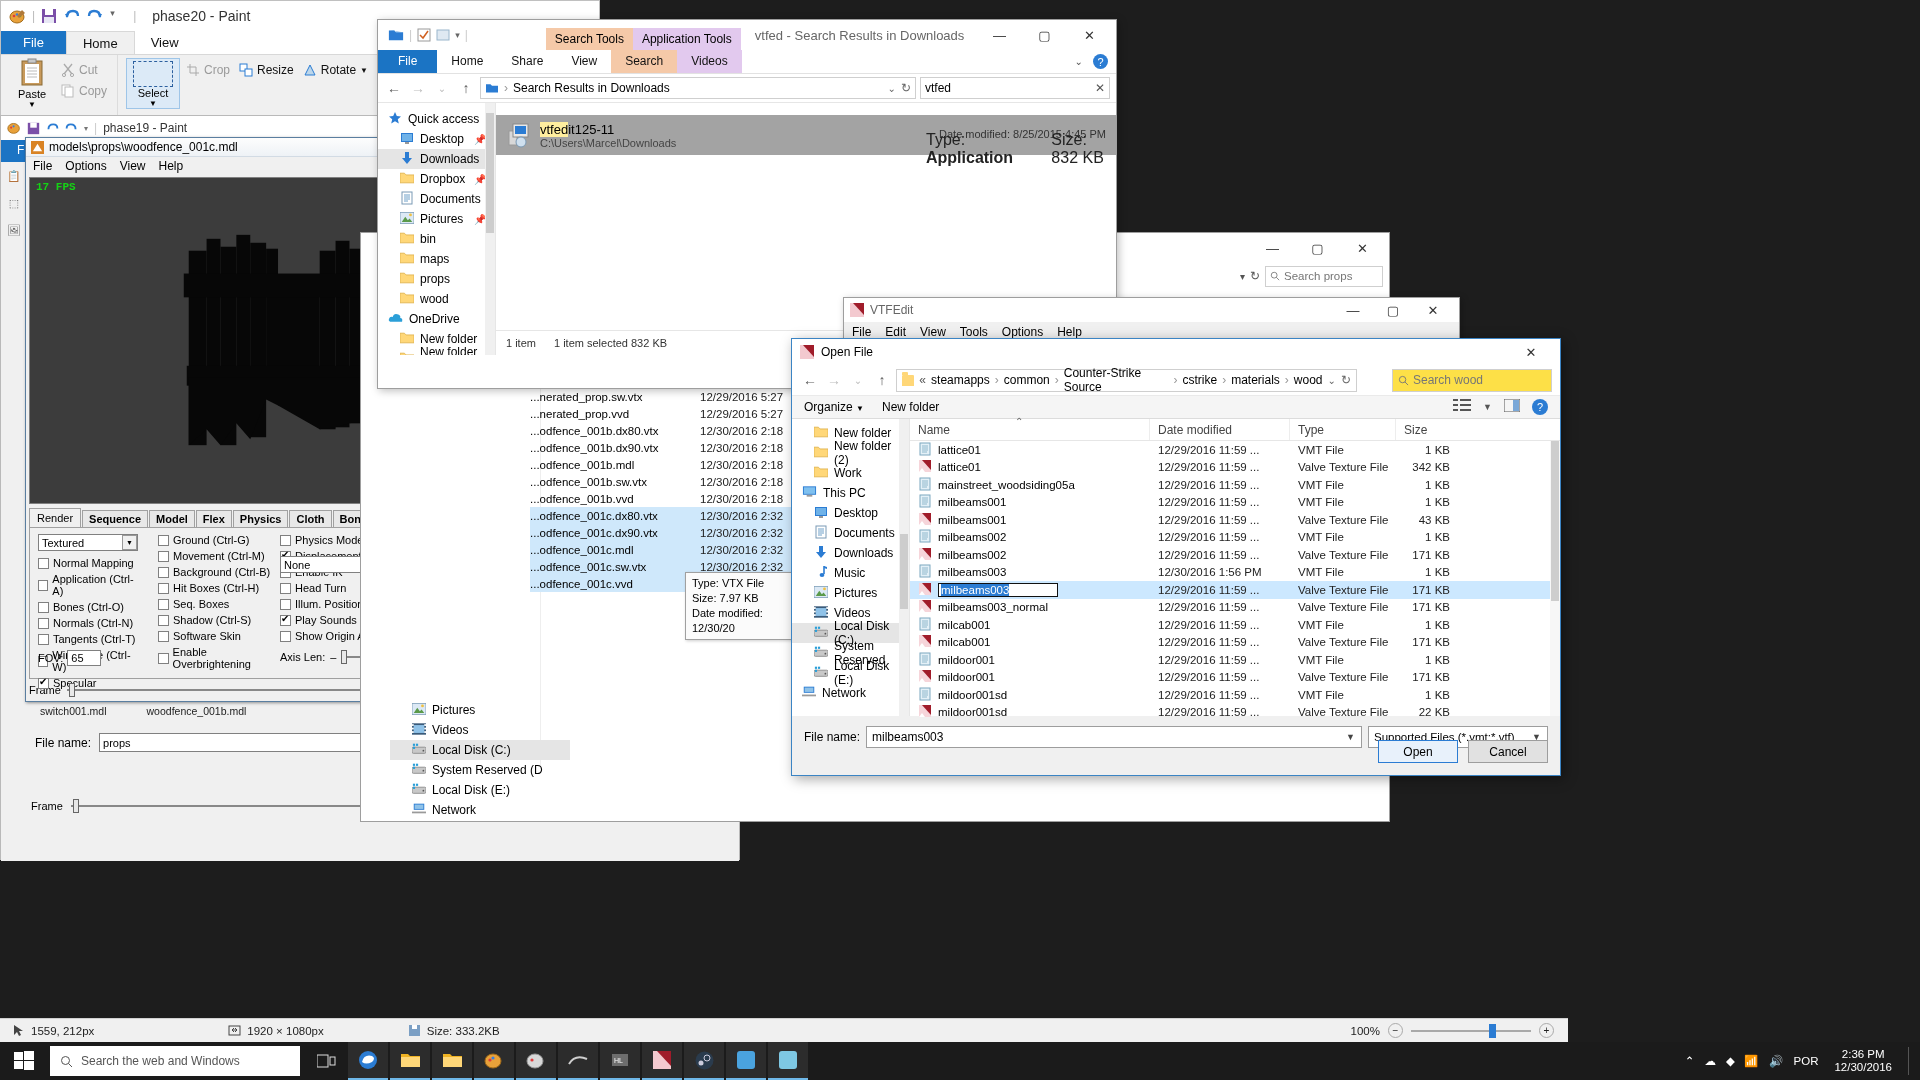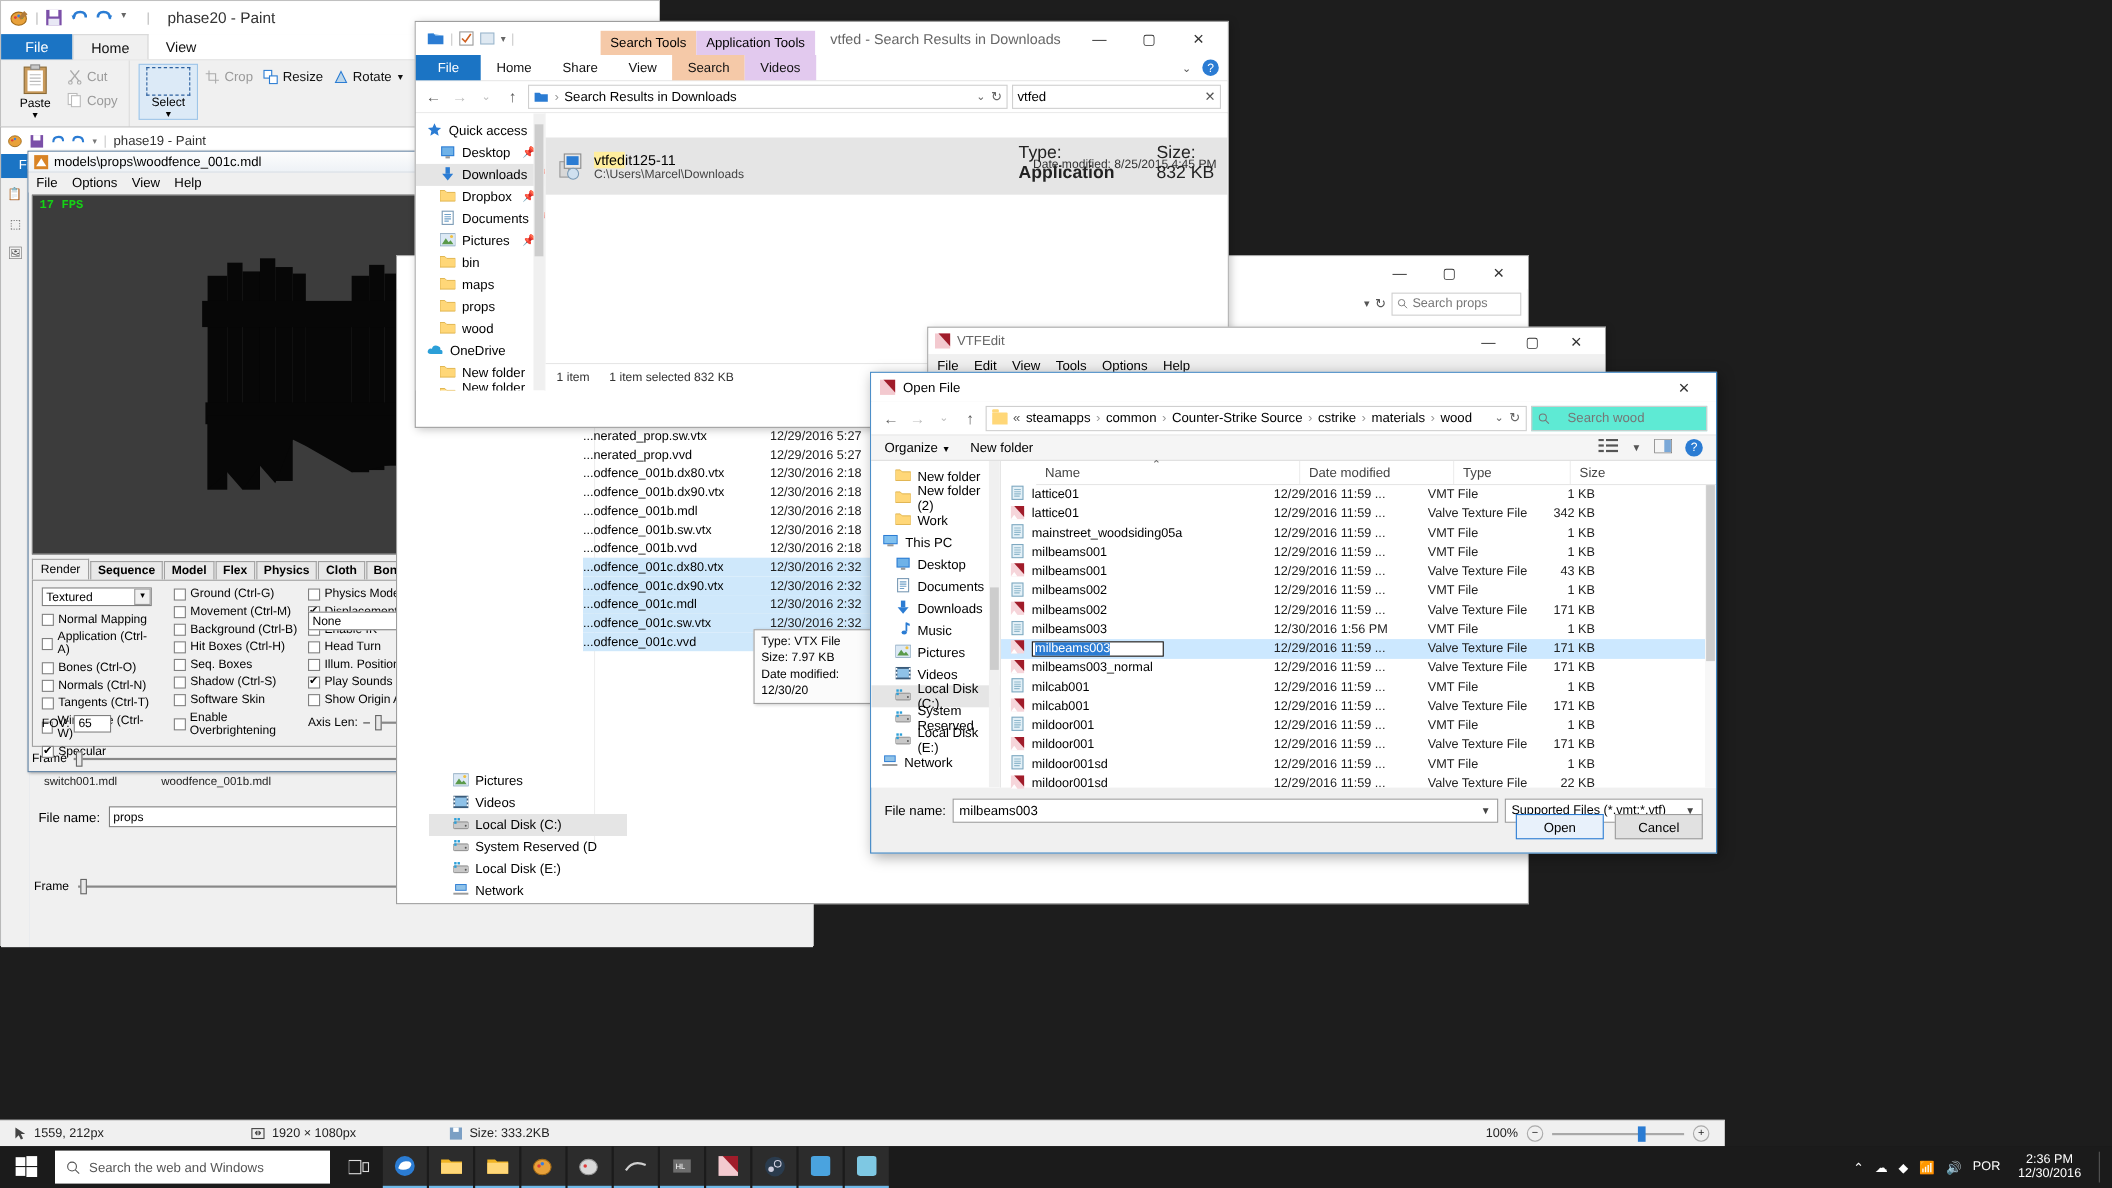--- a/index.html
+++ b/index.html
@@ -101,21 +101,21 @@
             position:relative; background:#fff; }
   .nav-item { display:flex; align-items:center; gap:6px; height:20px; padding-left:10px; font-size:12px; }
   .nav-item.sel { background:#e5e5e5; }
   .nav-item .pin { margin-left:auto; margin-right:8px; color:#777; font-size:10px; }
   .nav-item.ind { padding-left:22px; }
   .folder-ic { width:14px; height:11px; background:#ffd778; border-radius:1px 1px 0 0; position:relative;
                display:inline-block; }
   .folder-ic:before { content:""; position:absolute; left:0; top:-3px; width:6px; height:3px;
                       background:#ffd778; border-radius:1px 1px 0 0; }
   .ex-list { flex:1; background:#fff; position:relative; }
-  .res-row { display:flex; align-items:center; height:52px; background:#e5e5e5; padding:0 10px; margin-top:22px; }
+  .res-row { display:flex; align-items:center; height:40px; background:#a3a3a3; padding:0 10px; margin-top:12px; }
   .res-name { font-size:13px; }
   .hl-yellow { background:#ffee9e; }
   .res-sub { font-size:11px; color:#444; }
   .ex-status { position:absolute; left:0; right:0; bottom:0; height:25px; border-top:1px solid #e6e6e6;
                display:flex; align-items:center; gap:18px; padding:0 10px; font-size:11px; color:#333;
                background:#fff; }
   .vscroll { position:absolute; right:0; top:0; width:10px; bottom:0; background:#f0f0f0; }
   .vscroll .thumb { position:absolute; left:1px; top:10px; width:8px; height:120px; background:#cdcdcd; }
 
   
@@ -132,28 +132,28 @@
              background:#f0f0f0; }
 
   
   #openfile { left:791px; top:338px; width:770px; height:438px; background:#f0f0f0;
               border:1px solid #3b84c4; box-shadow:3px 3px 12px rgba(0,0,0,.35); }
   .of-title { height:26px; display:flex; align-items:center; gap:7px; padding:0 8px; background:#fff; }
   .of-addr { height:30px; display:flex; align-items:center; gap:4px; padding:2px 8px; background:#fff; }
   .of-crumb { flex:1; height:23px; border:1px solid #cfcfcf; display:flex; align-items:center; gap:5px;
               padding:0 5px; font-size:12px; background:#fff; }
   .of-search { width:160px; height:23px; border:1px solid #cfcfcf; display:flex; align-items:center;
-               gap:16px; padding:0 5px; font-size:12px; background:#5eead4; color:#767676; }
+               gap:4px; padding:0 5px; font-size:12px; background:#fde047; color:#767676;margin-left:31px; }
   .of-toolbar { height:24px; display:flex; align-items:center; gap:18px; padding:0 12px; font-size:12px;
                 background:#f5f5f5; border-top:1px solid #eaeaea; border-bottom:1px solid #dcdcdc; }
   .of-body { display:flex; height:297px; background:#fff; }
   .of-nav { width:118px; border-right:1px solid #e6e6e6; position:relative; overflow:hidden; }
   .of-list { flex:1; position:relative; }
   .of-head { display:flex; height:22px; align-items:flex-end; font-size:12px; color:#444;
-             border-bottom:1px solid #e6e6e6;margin-left:32px; }
+             border-bottom:1px solid #e6e6e6; }
   .of-head > div { padding-left:8px; border-right:1px solid #ededed; height:100%; display:flex;
                    align-items:center; }
   .of-row { display:flex; height:17.5px; align-items:center; font-size:11.5px; }
   .of-row.sel { background:#cce8ff; }
   .of-row > div { padding-left:8px; overflow:hidden; white-space:nowrap; }
   .of-foot { height:60px; padding:10px 12px 0 12px; display:flex; gap:8px; align-items:flex-start; }
   .of-fname { flex:1; display:flex; align-items:center; gap:6px; }
   .of-input { flex:1; height:22px; border:1px solid #9d9d9d; background:#fff; display:flex;
               align-items:center; justify-content:space-between; padding:0 2px 0 5px; font-size:12px; }
   .of-filter { width:180px; height:22px; border:1px solid #9d9d9d; background:#fff; display:flex;

